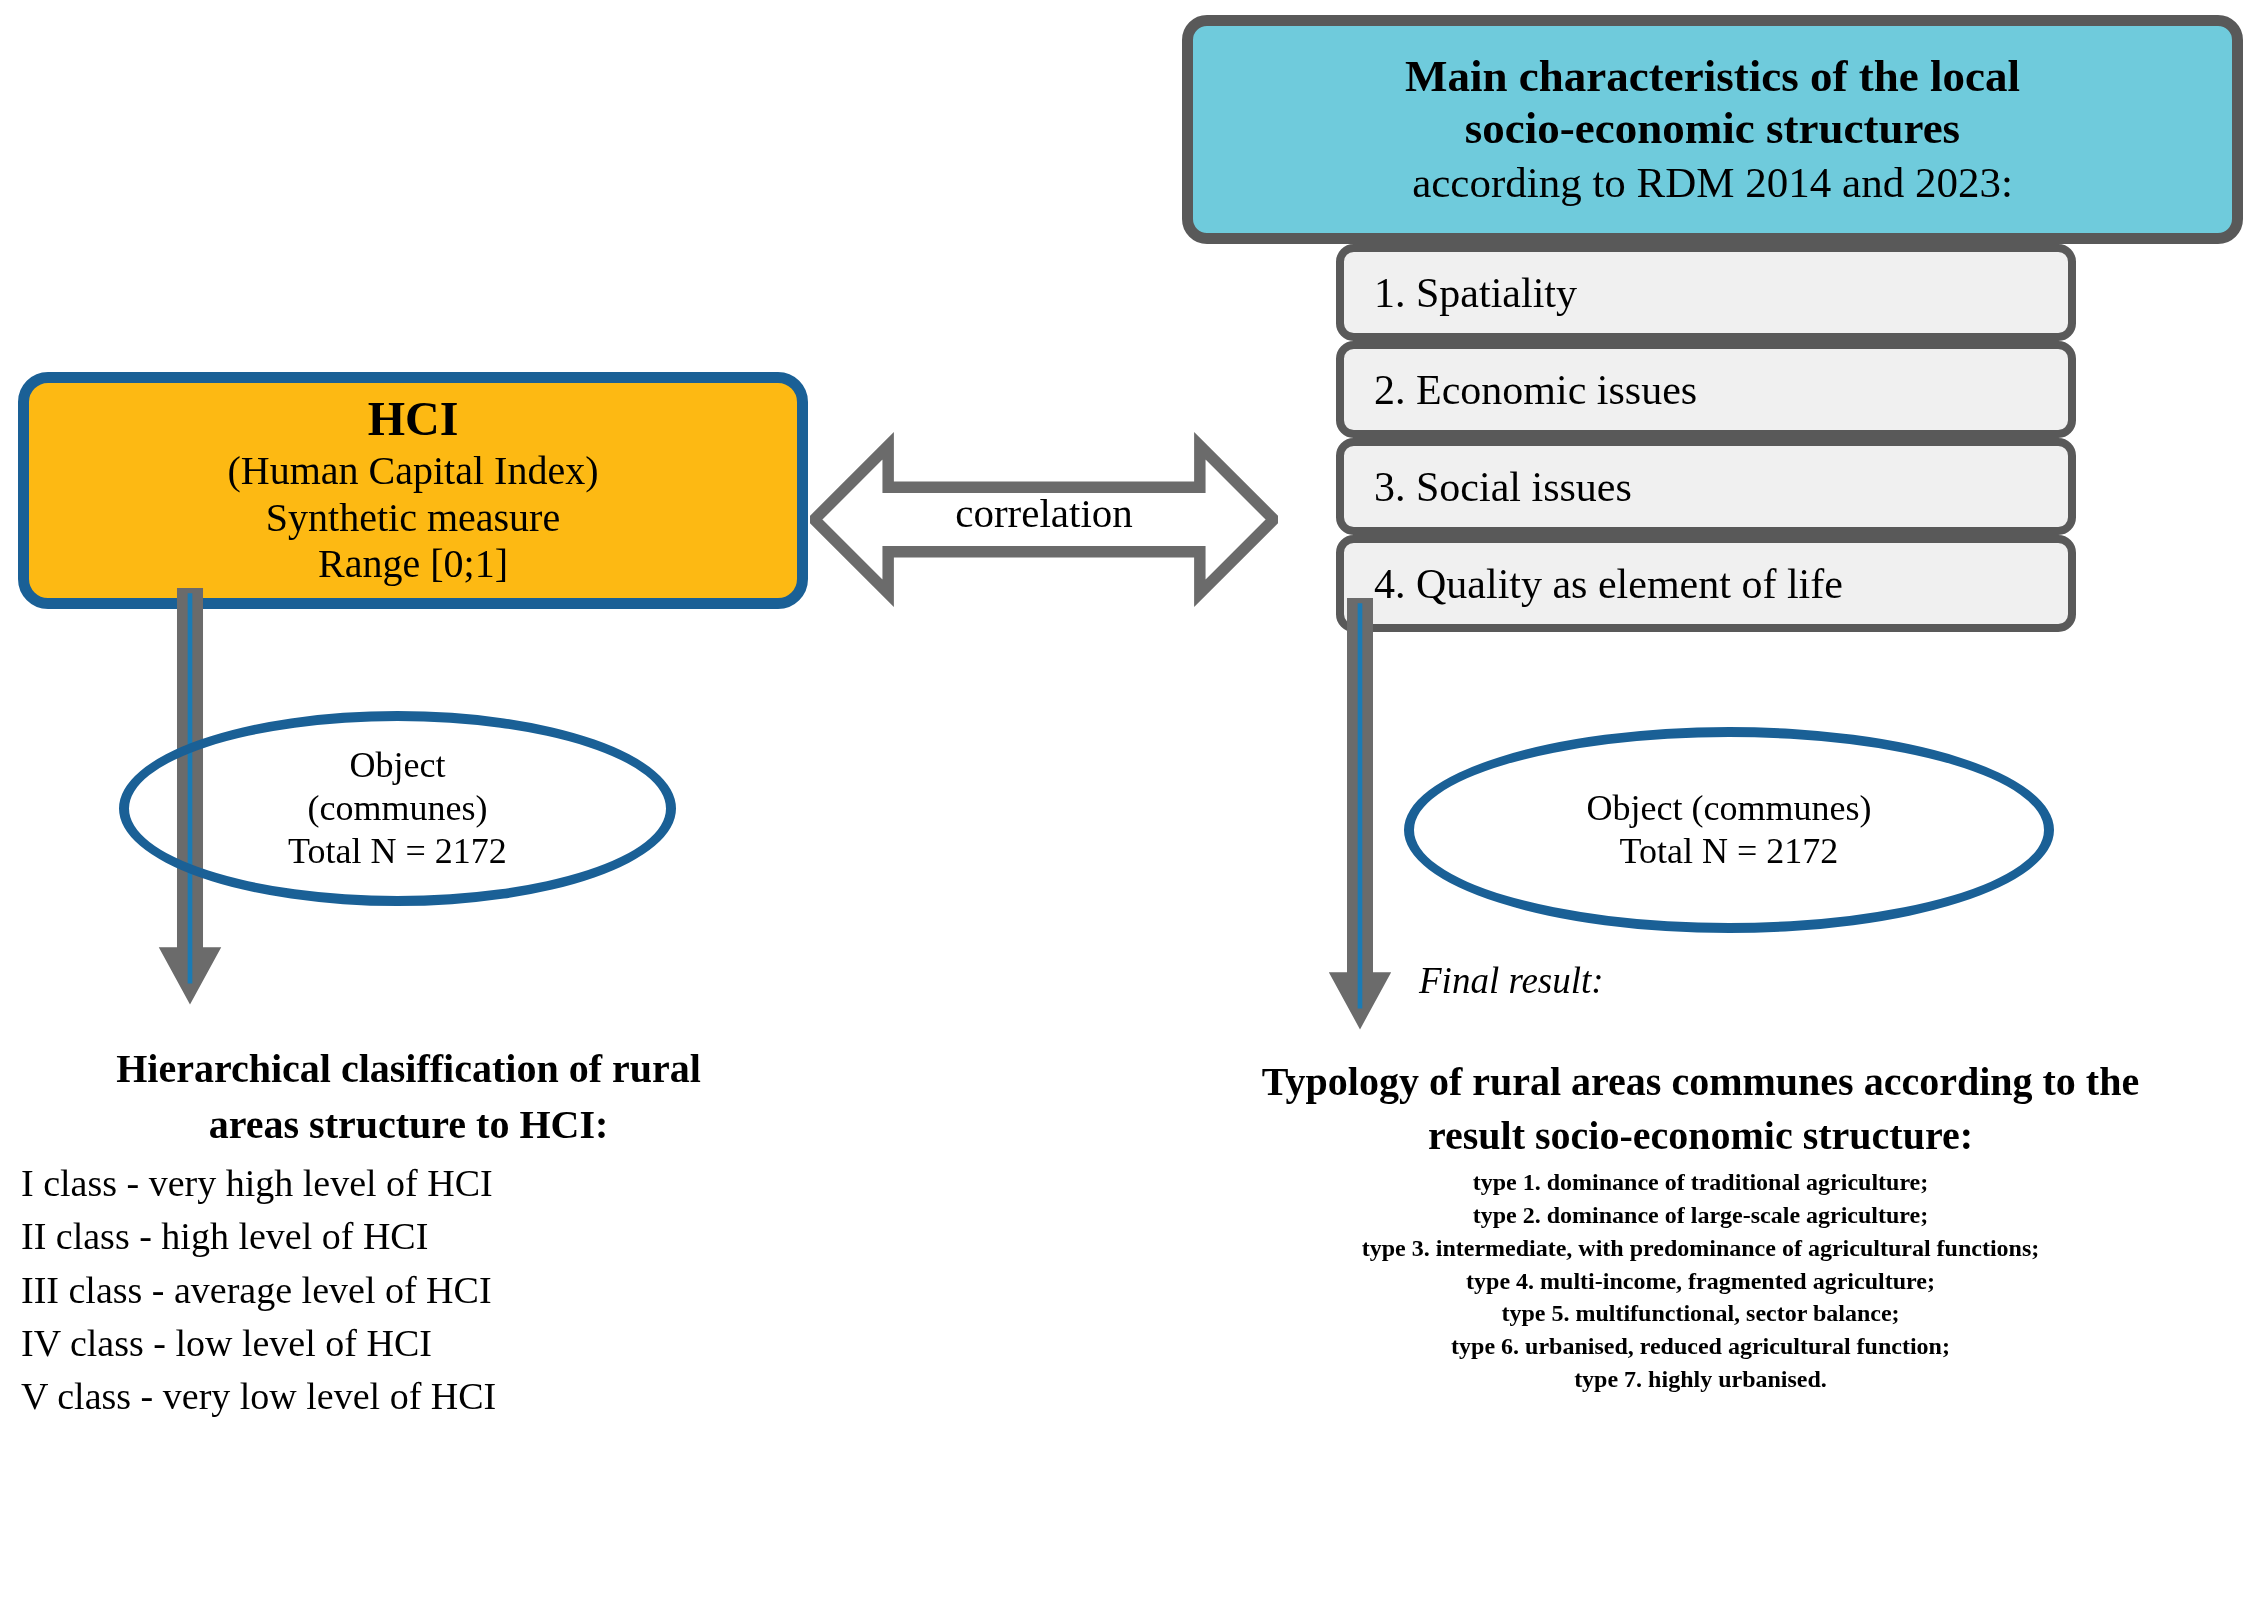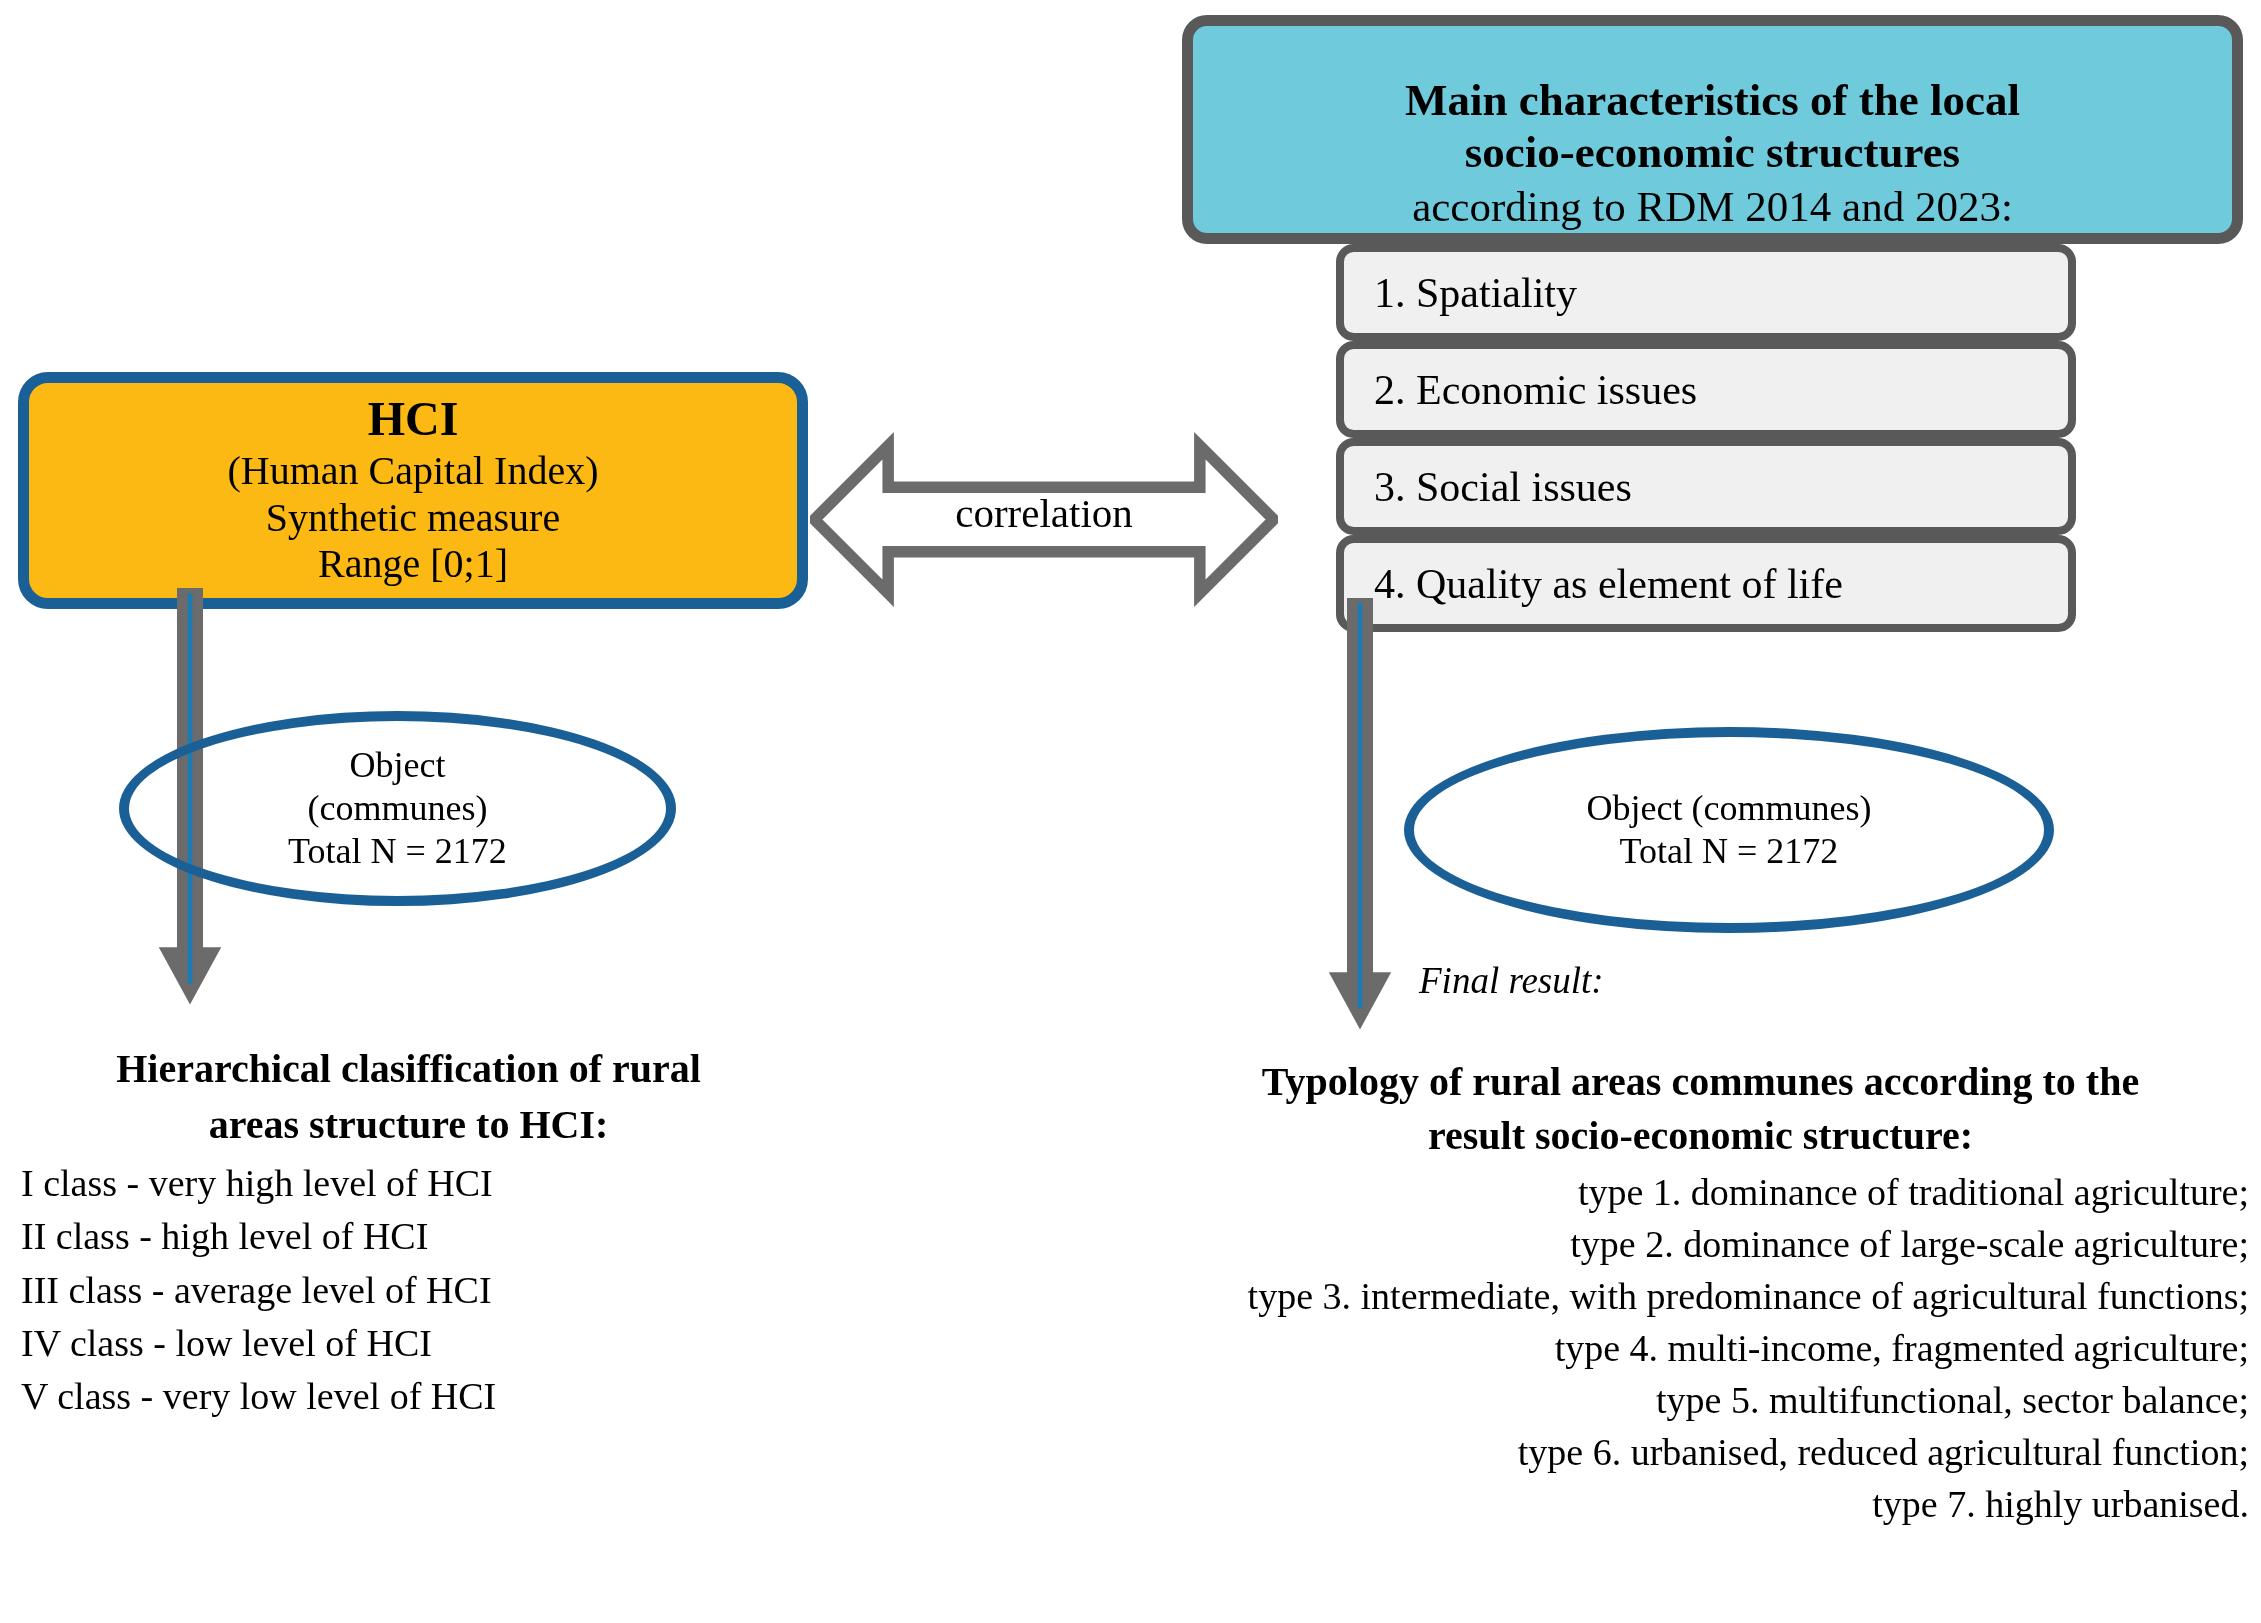--- a/index.html
+++ b/index.html
@@ -76,21 +76,21 @@
     top: 14.6px;
     width: 1061px;
     height: 229px;
     box-sizing: border-box;
     background: #6FCBDC;
     border: 11.4px solid #595959;
     border-radius: 25px;
     display: flex;
     flex-direction: column;
     align-items: center;
-    justify-content: flex-end;
+    justify-content: center;
     text-align: center;
     color: #000;
     z-index: 4;
   }
   #characteristics-header .hdr-strong {
     font-size: 45px;
     font-weight: bold;
     line-height: 1.16;
   }
   #characteristics-header .hdr-sub {
@@ -202,23 +202,24 @@
     color: #000;
   }
   #right-results .res-heading {
     font-size: 40px;
     font-weight: bold;
     text-align: center;
     line-height: 1.22;
     margin-bottom: 5.2px;
   }
   #right-results .res-line {
-    font-size: 38px;
+    font-size: 24px;
     line-height: 1.37;
-    text-align: right;
+    text-align: center;
+    font-weight: bold;
   }
 
   #final-result-label {
     position: absolute;
     left: 1419px;
     top: 959px;
     font-size: 37px;
     font-style: italic;
     color: #000;
     z-index: 6;

